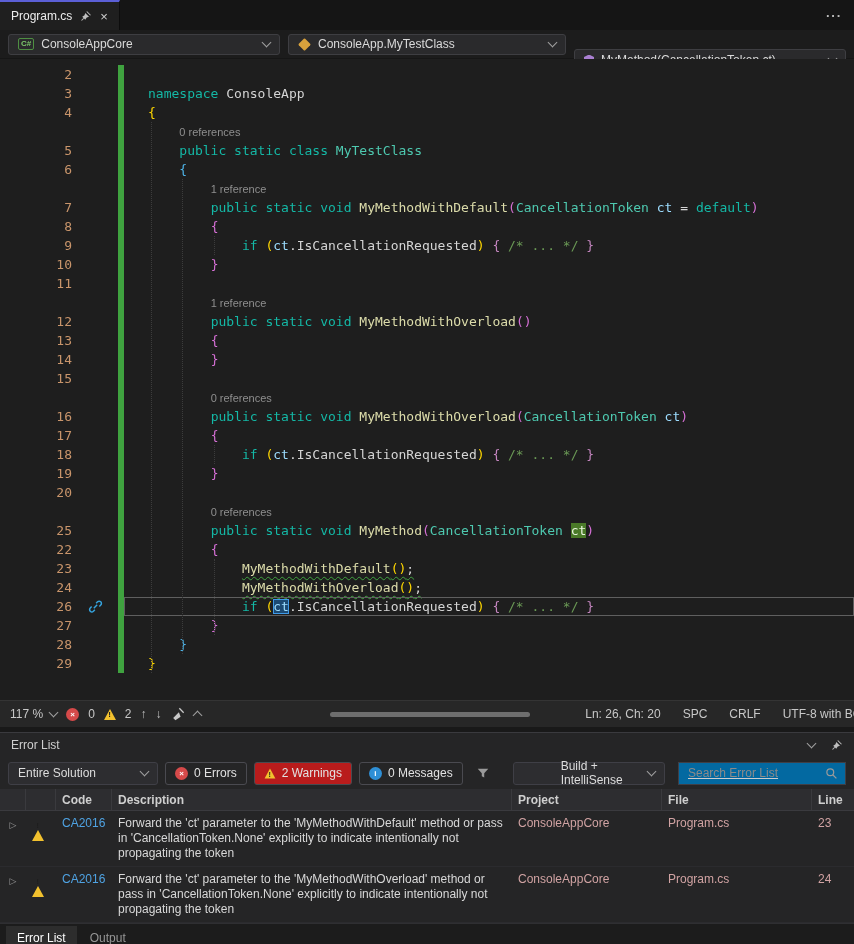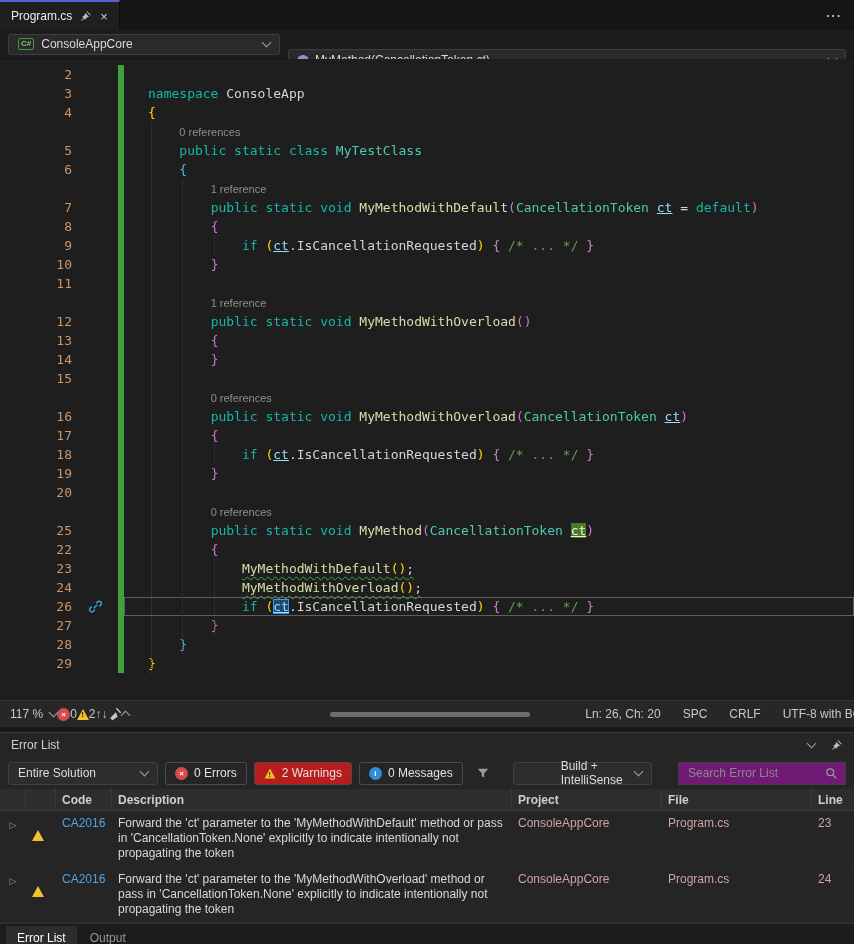--- a/index.html
+++ b/index.html
@@ -27,51 +27,51 @@
   .editor{flex:1;position:relative;overflow:hidden;background:#1e1e1e;}
   #code-rows{position:relative;padding-top:6px;font-family:"DejaVu Sans Mono","Liberation Mono",monospace;font-size:13px;}
   .code-row{display:flex;height:19px;line-height:19px;}
   .gutter-num{width:72px;flex:none;text-align:right;color:#c9956b;}
   .gutter-margin{width:46px;flex:none;display:flex;align-items:center;justify-content:center;}
   .change-bar{width:6px;flex:none;background:#3fa23f;}
   .code-cell{flex:1;white-space:pre;padding-left:24px;}
   .current .code-cell{outline:1px solid #5f5f5f;outline-offset:-1px;}
   .lens{font-family:"Liberation Sans",sans-serif;font-size:11px;color:#8f8f8f;display:inline-block;}
   .tok{white-space:pre;}
-  .kw{color:#14b8a6;} .type{color:#4ec9b0;} .meth{color:#dcdcaa;} .param{color:#9cdcfe;text-decoration:underline;}
+  .kw{color:#14b8a6;} .type{color:#4ec9b0;} .meth{color:#dcdcaa;} .param{color:#9cdcfe;}
   .txt{color:#d4d4d4;} .cmt{color:#6a9955;}
   .b1{color:#ffd700;} .b2{color:#4eb4e8;} .b3{color:#d670d6;} .b4{color:#c586c0;}
   .sq{text-decoration-line:underline;text-decoration-style:wavy;text-decoration-color:#41a341;text-decoration-thickness:1px;text-underline-offset:3px;}
   .sel{background:#1c4a73;box-shadow:inset 0 0 0 1px #3e9ae8;}
   .hl{background:#4a7a28;color:#eaf6df;}
   .guide{position:absolute;width:0;border-left:1px dotted #3c3c3c;pointer-events:none;}
 
   
-  .sbar{height:26px;flex:none;background:#272727;border-top:1px solid #343434;display:flex;align-items:center;padding:0 10px;font-size:12px;color:#c8c8c8;position:relative;overflow:hidden;}
+  .sbar{height:26px;flex:none;background:#272727;border-top:1px solid #343434;display:flex;align-items:center;gap:9px;padding:0 10px;font-size:12px;color:#c8c8c8;position:relative;overflow:hidden;}
   .zoom{display:flex;align-items:center;gap:7px;}
   .err-dot{width:13px;height:13px;border-radius:50%;background:#d64a4a;color:#fff;font-size:8px;font-weight:bold;display:flex;align-items:center;justify-content:center;flex:none;}
   .info-dot{width:13px;height:13px;border-radius:50%;background:#2e8fd6;color:#fff;font-size:8px;font-weight:bold;display:flex;align-items:center;justify-content:center;flex:none;}
   .tri{position:relative;width:0;height:0;border-left:6.5px solid transparent;border-right:6.5px solid transparent;border-bottom:11px solid #f2c12e;flex:none;}
   .tri::after{content:"!";position:absolute;left:-1.7px;top:1.5px;font-size:8px;font-weight:bold;color:#1e1e1e;}
   .arrow{font-size:12px;color:#c0c0c0;}
   .hthumb{position:absolute;left:330px;top:11px;width:200px;height:5px;background:#6e6e6e;border-radius:3px;}
   .sb-right{position:absolute;right:-18px;top:0;height:26px;display:flex;align-items:center;gap:22px;white-space:nowrap;}
 
   
   .splitter{height:5px;background:#191919;flex:none;}
   .panel{height:211px;flex:none;background:#252526;display:flex;flex-direction:column;border-top:1px solid #3a3a3e;}
   .panel-title{height:24px;flex:none;display:flex;align-items:center;padding:0 11px;font-size:12px;color:#cfcfcf;}
   .panel-title .pt-icons{margin-left:auto;display:flex;align-items:center;gap:16px;}
   .panel-toolbar{height:32px;flex:none;display:flex;align-items:center;gap:7px;padding:0 8px;}
   .combo{height:23px;box-sizing:border-box;background:#2d2d30;border:1px solid #3f3f46;border-radius:3px;display:flex;align-items:center;gap:8px;padding:0 9px;font-size:12px;color:#dddddd;}
-  .scope-combo{width:150px;}.source-combo{width:139px;margin-left:16px;padding-left:47px;}
+  .scope-combo{width:150px;}.source-combo{width:152px;margin-left:16px;padding-left:47px;}
   .tbtn{height:23px;box-sizing:border-box;border:1px solid #4a4a50;border-radius:3px;display:flex;align-items:center;gap:6px;padding:0 9px;font-size:12px;color:#e2e2e2;background:transparent;}
   .tbtn.pressed{background:#b91c1c;}
   .tri-s{transform:scale(.9);}
-  .search{margin-left:auto;width:168px;height:23px;box-sizing:border-box;background:#701a75;border:1px solid #3f3f46;display:flex;align-items:center;gap:6px;padding:0 7px;}
+  .search{margin-left:auto;width:168px;height:23px;box-sizing:border-box;background:#0369a1;border:1px solid #3f3f46;display:flex;align-items:center;gap:6px;padding:0 7px;text-decoration:underline;}
   .search input{flex:1;min-width:0;background:transparent;border:none;outline:none;color:#cccccc;font-size:12px;font-family:"Liberation Sans",sans-serif;}
   .search input::placeholder{color:#8a8a8a;}
   .el-head{display:grid;grid-template-columns:26px 30px 56px 1fr 150px 150px 42px;height:21px;flex:none;background:#2d2d30;border-bottom:1px solid #3a3a3e;font-size:12px;color:#cfcfcf;}
   .el-head>div{padding:0 6px;border-right:1px solid #3a3a3e;display:flex;align-items:center;font-weight:bold;}
   .el-head>div:last-child{border-right:none;}
   .el-row{display:grid;grid-template-columns:26px 30px 56px 1fr 150px 150px 42px;font-size:12px;color:#d8d8d8;border-bottom:1px solid #2b2b2e;padding:4px 0;align-items:start;}
   .el-row>div{padding:1px 6px;line-height:15px;}
   .exp{color:#9a9a9a;font-size:9px;padding-top:3px !important;text-align:center;}
   .code-link{color:#4fa3e3;}
   .rose{color:#d1a3a3;}
@@ -98,20 +98,25 @@
       </span>
       <span class="tab-close">×</span>
     </div>
     <div class="tab-more">···</div>
   </div>
 
   <div class="crumbs">
     <div class="crumb crumb1">
       <span class="ico-proj">C#</span>
       <span class="clabel">ConsoleAppCore</span>
+      <span class="chev"></span>
+    </div>
+    <div class="crumb crumb2">
+      <span class="ico-class"></span>
+      <span class="clabel">ConsoleApp.MyTestClass</span>
       <span class="chev"></span>
     </div>
     <div class="crumb crumb3">
       <span class="ico-method"></span>
       <span class="clabel">MyMethod(CancellationToken ct)</span>
       <span class="chev"></span>
     </div>
   </div>
 
   <div class="editor">

